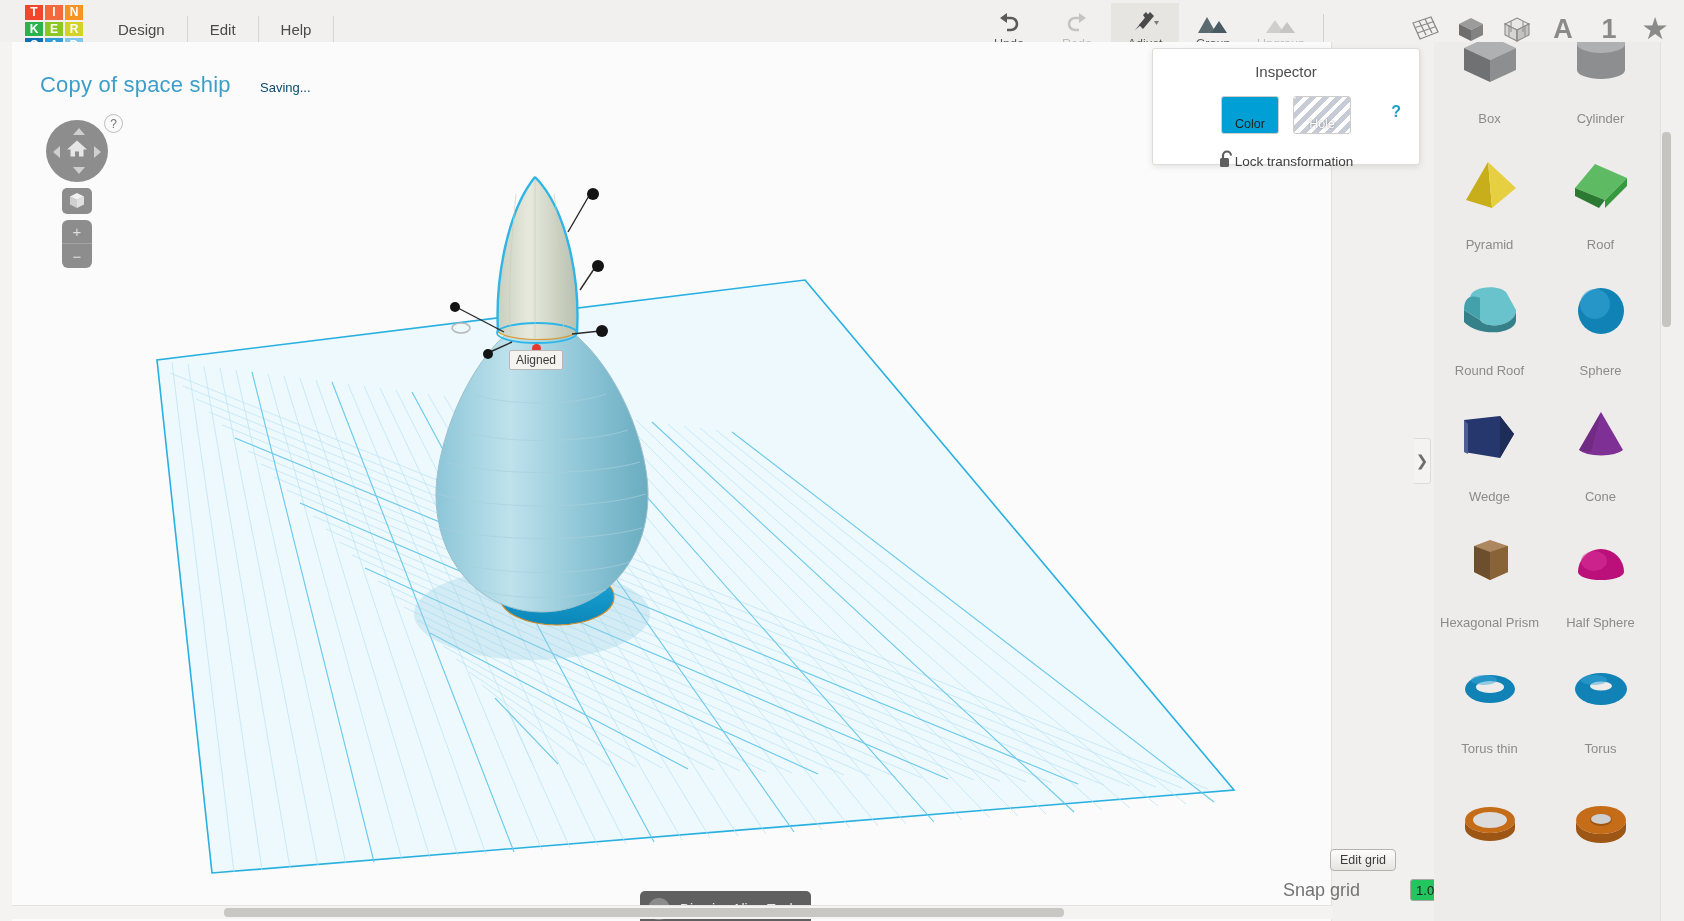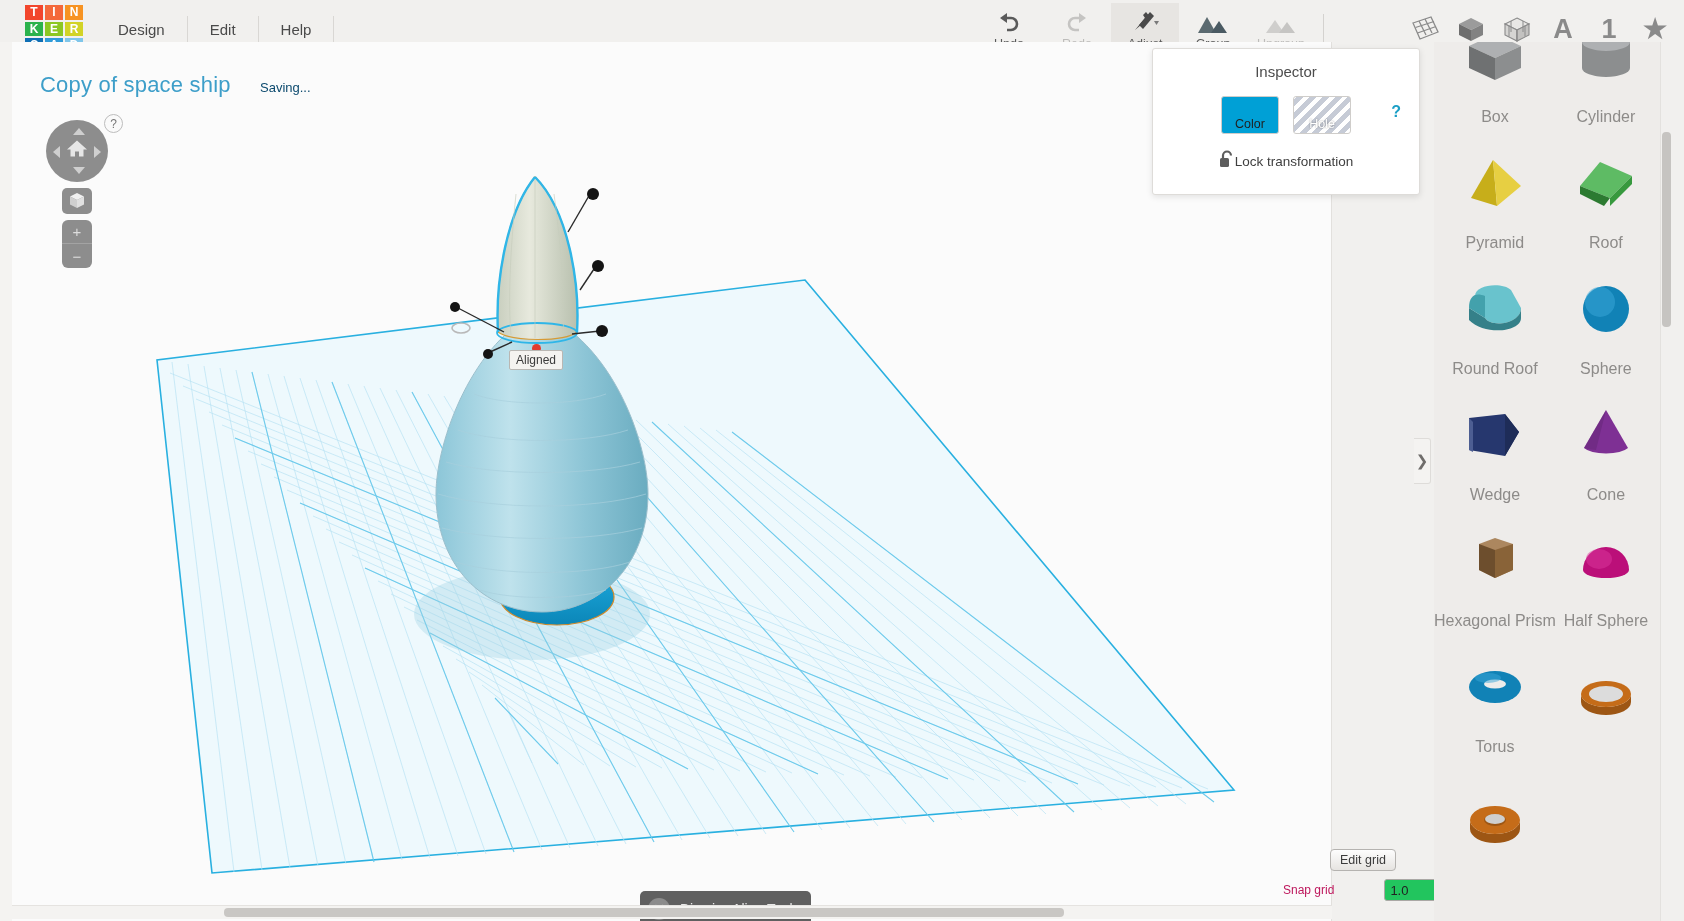--- a/index.html
+++ b/index.html
@@ -119,31 +119,31 @@
   }
   .dismiss .dlabel { color: #e9e9e9; font-size: 14px; }
 
   
   .editgrid {
     position: absolute; left: 1330px; top: 849px;
     font-size: 12.5px; color: #3b3b3b; background: linear-gradient(#fdfdfd,#e6e4e1);
     border: 1px solid #b5b3b0; border-radius: 4px; padding: 3px 9px; cursor: pointer;
   }
   .snapwrap { position: absolute; left: 1283px; top: 879px; display: flex; align-items: center; gap: 7px; }
-  .snaplabel { font-size: 12px; color: #be185d; }
+  .snaplabel { font-size: 18px; color: #737373; }
   .snapsel {
     width: 68px; height: 22px; background: #22c55e; border: 1px solid #aaa8a5; border-radius: 3px;
     display: flex; align-items: center; justify-content: space-between; padding: 0 5px;
     font-size: 13px; color: #222; cursor: pointer; margin-left: 43px;
   }
   .snapsel .cv { font-size: 9px; color: #333; }
 
   
   .inspector {
-    position: absolute; left: 1152px; top: 48px; width: 268px; height: 147px;
+    position: absolute; left: 1152px; top: 48px; width: 268px; height: 117px;
     background: #fff; border: 1px solid #dedcd9; border-radius: 3px;
     box-shadow: 0 2px 6px rgba(0,0,0,.10); z-index: 40;
   }
   .insp-title { text-align: center; font-size: 15px; color: #4c4c4c; margin-top: 14px; }
   .swatches { display: flex; justify-content: center; gap: 14px; margin-top: 16px; }
   .swatch {
     width: 58px; height: 38px; border: 1px solid #cfcdca; border-radius: 3px;
     display: flex; align-items: flex-end; justify-content: center; cursor: pointer;
     padding-bottom: 2px; font-size: 12.5px; color: #1f1f1f;
   }
@@ -160,21 +160,21 @@
   .shapes {
     position: absolute; left: 1434px; top: 42px; width: 238px; height: 879px;
     background: #eeecea; overflow: hidden;
   }
   .shapegrid {
     position: absolute; left: 0; top: -34px; width: 222px;
     display: grid; grid-template-columns: 1fr 1fr; row-gap: 6px;
   }
   .shapecell { height: 120px; display: flex; flex-direction: column; align-items: center; justify-content: flex-end; cursor: pointer; padding-bottom: 2px;}
   .shapecell .art { flex: 1; display: flex; align-items: center; justify-content: center; width: 100%; }
-  .shapecell .slabel { font-size: 16px; color: #8d8b89; margin-top: 2px; white-space: nowrap; }
+  .shapecell .slabel { font-size: 13px; color: #8d8b89; margin-top: 2px; white-space: nowrap; }
 
   .panel-scroll {
     position: absolute; right: 0; top: 0; width: 12px; height: 879px; background: #f1f0ee; border-left: 1px solid #e3e1de;
   }
   .panel-thumb { position: absolute; right: 1px; top: 90px; width: 9px; height: 195px; background: #c6c4c1; border-radius: 4px; }
 
   .collapse-handle {
     position: absolute; left: 1414px; top: 438px; width: 17px; height: 46px;
     background: #f4f3f1; border: 1px solid #dedcd9; border-left: none;
     border-radius: 0 3px 3px 0; display: flex; align-items: center; justify-content: center;
@@ -642,20 +642,30 @@
             <svg width="72" height="62" viewBox="0 0 72 62">
               <path d="M13 40 A23 23 0 0 1 59 40 A23 8 0 0 1 13 40 Z" fill="#bb0f79"></path>
               <ellipse cx="29" cy="29" rx="13" ry="10" fill="#db379d" opacity=".5"></ellipse>
             </svg>
           </div>
           <div class="slabel">Half Sphere</div>
         </div>
         <div class="shapecell">
           <div class="art">
             <svg width="72" height="62" viewBox="0 0 72 62">
+              <ellipse cx="36" cy="31" rx="25" ry="14" fill="#1182b6"></ellipse>
+              <ellipse cx="36" cy="29" rx="14" ry="6" fill="#eeecea"></ellipse>
+              <ellipse cx="30" cy="22" rx="13" ry="5" fill="#39a5d7" opacity=".5"></ellipse>
+            </svg>
+          </div>
+          <div class="slabel">Torus thin</div>
+        </div>
+        <div class="shapecell">
+          <div class="art">
+            <svg width="72" height="62" viewBox="0 0 72 62">
               <ellipse cx="36" cy="31" rx="26" ry="16" fill="#1182b6"></ellipse>
               <ellipse cx="36" cy="28" rx="11" ry="4.5" fill="#eeecea"></ellipse>
               <ellipse cx="29" cy="22" rx="13" ry="5" fill="#39a5d7" opacity=".5"></ellipse>
             </svg>
           </div>
           <div class="slabel">Torus</div>
         </div>
         <div class="shapecell">
           <div class="art">
             <svg width="72" height="62" viewBox="0 0 72 62">

